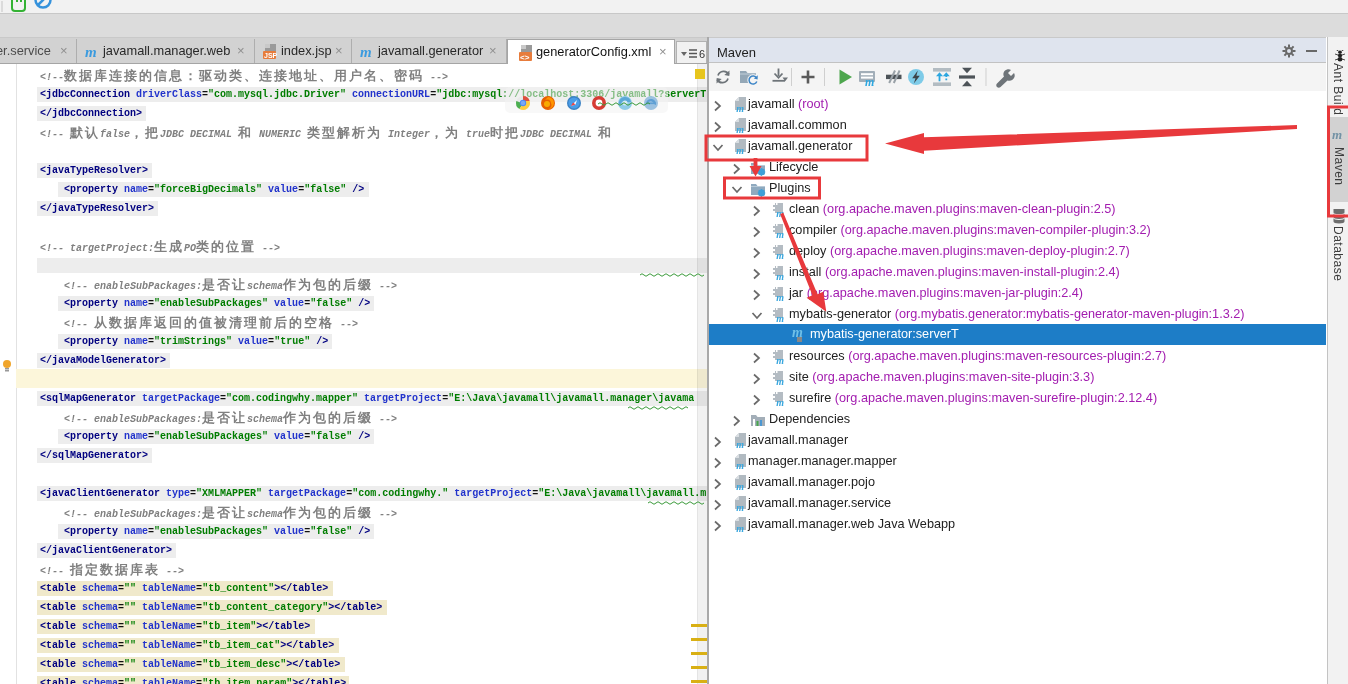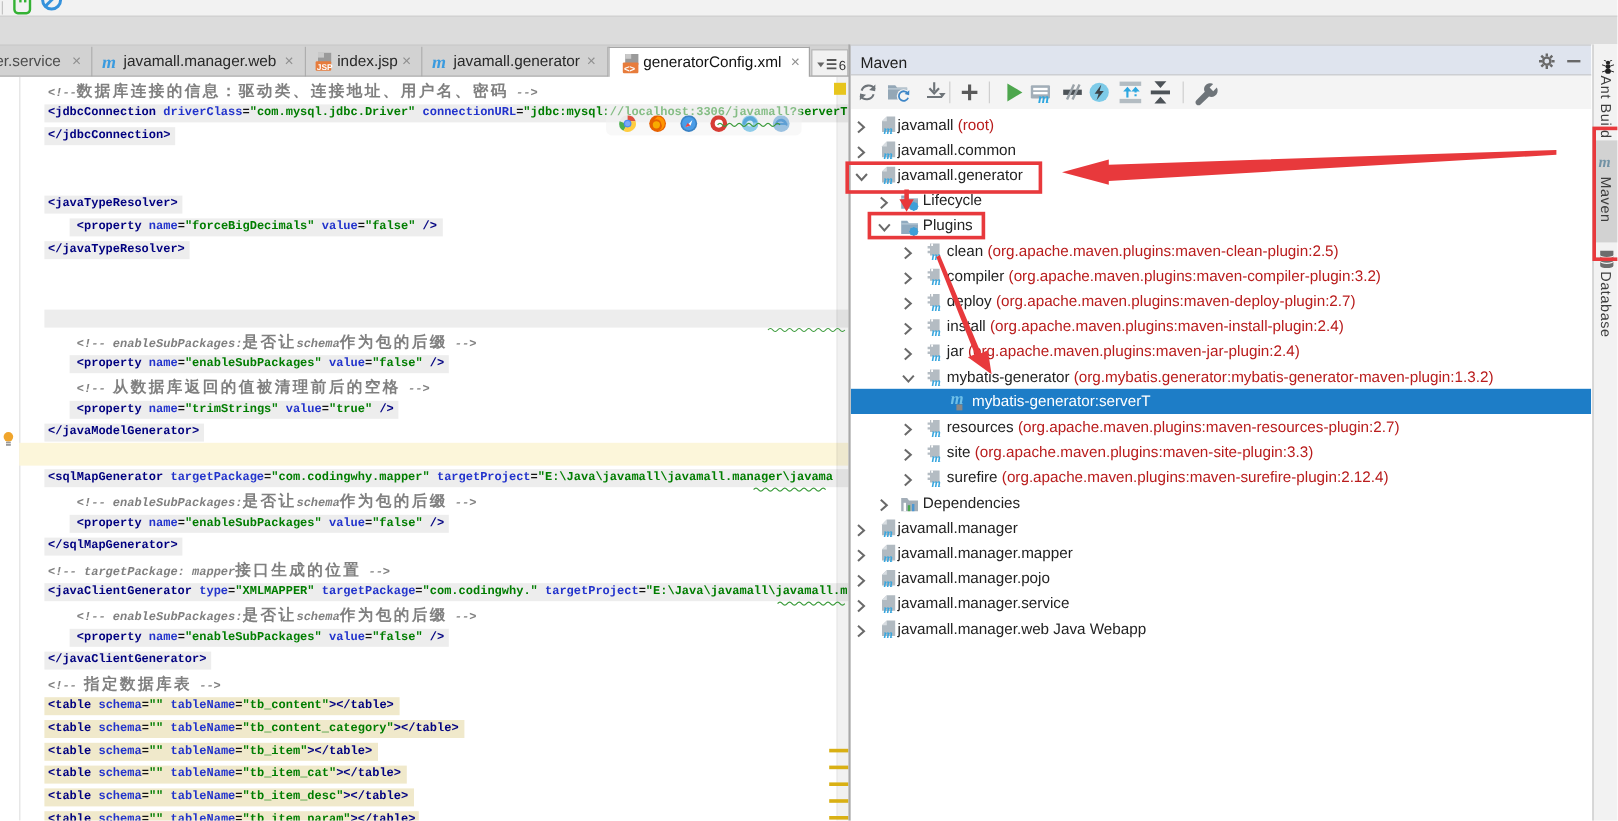--- a/index.html
+++ b/index.html
@@ -25,21 +25,21 @@
 .cn{font-family:"Liberation Sans",sans-serif;font-size:13px;font-style:normal;letter-spacing:2px}
 
 #sbtrack{position:absolute;left:697px;top:0;width:10px;height:620px;background:rgba(0,0,0,0.055);border-left:1px solid rgba(0,0,0,0.05)}
 
 #divid{left:707px;top:37px;width:2px;height:647px;background:#a9a9a9}
 
 #mvhead{left:709px;top:37px;width:617px;height:26px;background:#dfe4ee;border-top:1px solid #c9c9c9;border-bottom:1px solid #c2c2c2;font-size:13px;color:#1e1e1e}
 #mvtool{left:709px;top:63px;width:617px;height:28px;background:#f4f4f4}
 #mvtree{left:709px;top:91px;width:617px;height:593px;background:#fff;overflow:hidden}
 .row{position:absolute;left:0;white-space:nowrap;font-size:12.7px;color:#222;height:21px;line-height:21px}
-.gray{color:#b91c1c}
+.gray{color:#a21caf}
 .sel{position:absolute;left:0;width:617px;height:21px;background:#1d7dc7;color:#fff;font-size:12.7px;line-height:21px;white-space:nowrap}
 .arr{position:absolute}
 
 #stripe{left:1327px;top:37px;width:21px;height:647px;background:#f2f2f2;border-left:1px solid #c3c3c3}
 .vtext{position:absolute;writing-mode:vertical-rl;font-size:12px;color:#3c3c3c;letter-spacing:0.5px}
 #mvbtn{position:absolute;left:1328px;top:117px;width:20px;height:85px;background:#d2d2d2}
 #overlay{left:0;top:0;width:1348px;height:684px;pointer-events:none}
 </style></head>
 <body>
 <div id="page">
@@ -125,33 +125,34 @@
 <div class="bg" style="left:37px;top:479px;width:139px;height:15px"></div>
 <div class="bgy" style="left:37px;top:517px;width:296px;height:15px"></div>
 <div class="bgy" style="left:37px;top:536px;width:350px;height:15px"></div>
 <div class="bgy" style="left:37px;top:555px;width:278px;height:15px"></div>
 <div class="bgy" style="left:37px;top:574px;width:302px;height:15px"></div>
 <div class="bgy" style="left:37px;top:593px;width:308px;height:15px"></div>
 <div class="bgy" style="left:37px;top:612px;width:312px;height:15px"></div>
 <div class="line" style="left:40px;top:2px"><span class="c">&lt;!--<span class="cn">数据库连接的信息：驱动类、连接地址、用户名、密码</span> --&gt;</span></div>
 <div class="line" style="left:40px;top:21px"><span class="t">&lt;jdbcConnection</span> <span class="a">driverClass</span>=<span class="v">"com.mysql.jdbc.Driver"</span> <span class="a">connectionURL</span>=<span class="v">"jdbc:mysql://localhost:3306/javamall?serverT</span></div>
 <div class="line" style="left:40px;top:40px"><span class="t">&lt;/jdbcConnection&gt;</span></div>
+<div class="line" style="left:40px;top:59px"><span class="c">&lt;!-- <span class="cn">默认</span>false<span class="cn">，把</span>JDBC DECIMAL <span class="cn">和</span> NUMERIC <span class="cn">类型解析为</span> Integer<span class="cn">，为</span> true<span class="cn">时把</span>JDBC DECIMAL <span class="cn">和</span></span></div>
 <div class="line" style="left:40px;top:97px"><span class="t">&lt;javaTypeResolver&gt;</span></div>
 <div class="line" style="left:64px;top:116px"><span class="t">&lt;property</span> <span class="a">name</span>=<span class="v">"forceBigDecimals"</span> <span class="a">value</span>=<span class="v">"false"</span> <span class="t">/&gt;</span></div>
 <div class="line" style="left:40px;top:135px"><span class="t">&lt;/javaTypeResolver&gt;</span></div>
+<div class="line" style="left:40px;top:173px"><span class="c">&lt;!-- targetProject:<span class="cn">生成</span>PO<span class="cn">类的位置</span> --&gt;</span></div>
 <div class="line" style="left:64px;top:211px"><span class="c">&lt;!-- enableSubPackages:<span class="cn">是否让</span>schema<span class="cn">作为包的后缀</span> --&gt;</span></div>
 <div class="line" style="left:64px;top:230px"><span class="t">&lt;property</span> <span class="a">name</span>=<span class="v">"enableSubPackages"</span> <span class="a">value</span>=<span class="v">"false"</span> <span class="t">/&gt;</span></div>
 <div class="line" style="left:64px;top:249px"><span class="c">&lt;!-- <span class="cn">从数据库返回的值被清理前后的空格</span> --&gt;</span></div>
 <div class="line" style="left:64px;top:268px"><span class="t">&lt;property</span> <span class="a">name</span>=<span class="v">"trimStrings"</span> <span class="a">value</span>=<span class="v">"true"</span> <span class="t">/&gt;</span></div>
 <div class="line" style="left:40px;top:287px"><span class="t">&lt;/javaModelGenerator&gt;</span></div>
 <div class="line" style="left:40px;top:325px"><span class="t">&lt;sqlMapGenerator</span> <span class="a">targetPackage</span>=<span class="v">"com.codingwhy.mapper"</span> <span class="a">targetProject</span>=<span class="v">"E:\Java\javamall\javamall.manager\javama</span></div>
 <div class="line" style="left:64px;top:344px"><span class="c">&lt;!-- enableSubPackages:<span class="cn">是否让</span>schema<span class="cn">作为包的后缀</span> --&gt;</span></div>
 <div class="line" style="left:64px;top:363px"><span class="t">&lt;property</span> <span class="a">name</span>=<span class="v">"enableSubPackages"</span> <span class="a">value</span>=<span class="v">"false"</span> <span class="t">/&gt;</span></div>
 <div class="line" style="left:40px;top:382px"><span class="t">&lt;/sqlMapGenerator&gt;</span></div>
-<div class="line" style="left:40px;top:401px"><span class="c">&lt;!-- targetPackage: mapper<span class="cn">接口生成的位置</span> --&gt;</span></div>
 <div class="line" style="left:40px;top:420px"><span class="t">&lt;javaClientGenerator</span> <span class="a">type</span>=<span class="v">"XMLMAPPER"</span> <span class="a">targetPackage</span>=<span class="v">"com.codingwhy."</span> <span class="a">targetProject</span>=<span class="v">"E:\Java\javamall\javamall.m</span></div>
 <div class="line" style="left:64px;top:439px"><span class="c">&lt;!-- enableSubPackages:<span class="cn">是否让</span>schema<span class="cn">作为包的后缀</span> --&gt;</span></div>
 <div class="line" style="left:64px;top:458px"><span class="t">&lt;property</span> <span class="a">name</span>=<span class="v">"enableSubPackages"</span> <span class="a">value</span>=<span class="v">"false"</span> <span class="t">/&gt;</span></div>
 <div class="line" style="left:40px;top:477px"><span class="t">&lt;/javaClientGenerator&gt;</span></div>
 <div class="line" style="left:40px;top:496px"><span class="c">&lt;!-- <span class="cn">指定数据库表</span> --&gt;</span></div>
 <div class="line" style="left:40px;top:515px"><span class="t">&lt;table</span> <span class="a">schema</span>=<span class="v">""</span> <span class="a">tableName</span>=<span class="v">"tb_content"</span><span class="t">&gt;&lt;/table&gt;</span></div>
 <div class="line" style="left:40px;top:534px"><span class="t">&lt;table</span> <span class="a">schema</span>=<span class="v">""</span> <span class="a">tableName</span>=<span class="v">"tb_content_category"</span><span class="t">&gt;&lt;/table&gt;</span></div>
 <div class="line" style="left:40px;top:553px"><span class="t">&lt;table</span> <span class="a">schema</span>=<span class="v">""</span> <span class="a">tableName</span>=<span class="v">"tb_item"</span><span class="t">&gt;&lt;/table&gt;</span></div>
 <div class="line" style="left:40px;top:572px"><span class="t">&lt;table</span> <span class="a">schema</span>=<span class="v">""</span> <span class="a">tableName</span>=<span class="v">"tb_item_cat"</span><span class="t">&gt;&lt;/table&gt;</span></div>
 <div class="line" style="left:40px;top:591px"><span class="t">&lt;table</span> <span class="a">schema</span>=<span class="v">""</span> <span class="a">tableName</span>=<span class="v">"tb_item_desc"</span><span class="t">&gt;&lt;/table&gt;</span></div>
@@ -462,21 +463,21 @@
         </svg>
         <span style="position:absolute;left:39px">javamall.manager</span>
       </div>
 <div class="row" style="top:360px">
         <svg class="arr" style="left:3px;top:6px" width="12" height="12">
           <use href="#arR"></use>
         </svg>
         <svg class="arr" style="left:24px;top:2px" width="16" height="17">
           <use href="#proj"></use>
         </svg>
-        <span style="position:absolute;left:39px">javamall.manager.mapper</span>
+        <span style="position:absolute;left:39px">manager.manager.mapper</span>
       </div>
 <div class="row" style="top:381px">
         <svg class="arr" style="left:3px;top:6px" width="12" height="12">
           <use href="#arR"></use>
         </svg>
         <svg class="arr" style="left:24px;top:2px" width="16" height="17">
           <use href="#proj"></use>
         </svg>
         <span style="position:absolute;left:39px">javamall.manager.pojo</span>
       </div>

